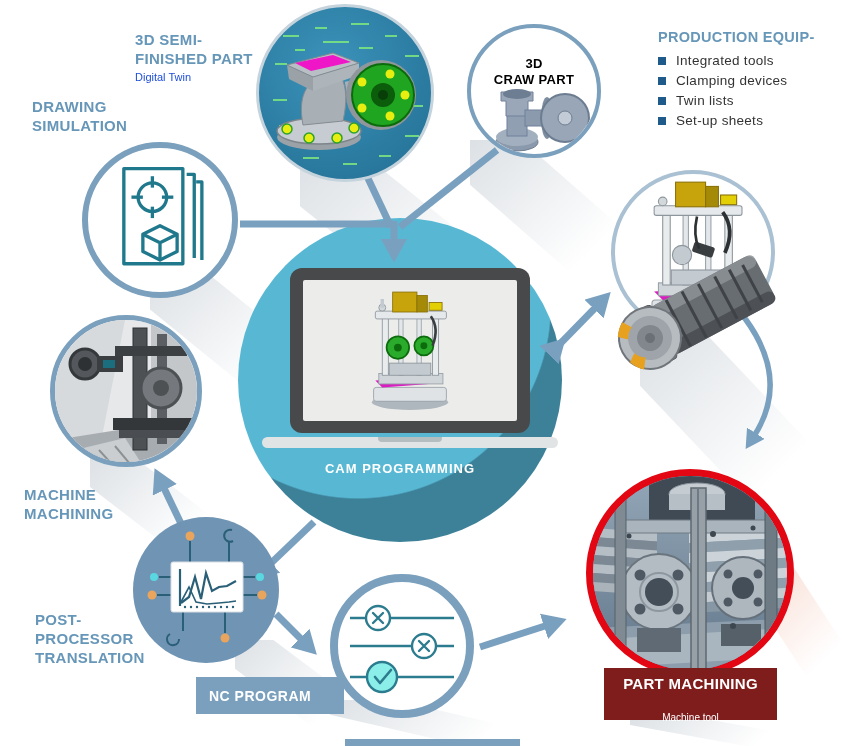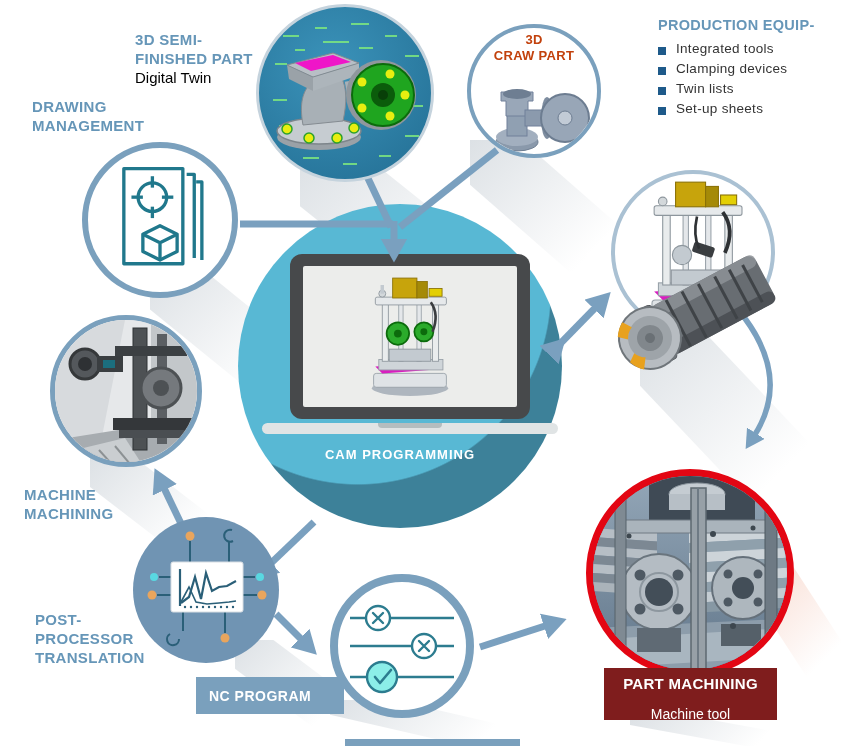--- a/index.html
+++ b/index.html
@@ -1,54 +1,54 @@
 <!DOCTYPE html>
 <html><head>
 <meta charset="utf-8">
 <style>
   html,body{margin:0;padding:0;background:#fff;}
   #stage{position:relative;width:843px;height:746px;overflow:hidden;background:#fff;
          font-family:"Liberation Sans",sans-serif;}
   
   .cat-label{position:absolute;font-weight:bold;color:#6696b8;font-size:15px;line-height:19px;letter-spacing:.3px;}
-  .sub-dark{font-weight:normal;color:#000000;font-size:15px;letter-spacing:0;}
-  .bullet-row{display:flex;align-items:center;margin-bottom:5px;}
+  .sub-dark{font-weight:normal;color:#1d4ed8;font-size:11px;letter-spacing:0;}
+  .bullet-row{display:flex;align-items:flex-start;margin-bottom:5px;}
   .bullet-sq{width:8px;height:8px;background:#1e5a8a;margin:4px 10px 0 0;flex:none;}
   .bullet-txt{font-size:13.5px;color:#333;font-weight:normal;line-height:15px;}
   
   .circle{position:absolute;border-radius:50%;box-sizing:border-box;}
   #circle-drawing{left:82px;top:142px;width:156px;height:156px;border:6px solid #7aa0bd;background:#fff;z-index:3;}
   #circle-semi{left:256px;top:4px;width:178px;height:178px;border:3px solid #c5d3dd;
                background:radial-gradient(circle at 42% 35%,#3b93ba,#226d92);overflow:hidden;z-index:3;}
   #circle-craw{left:467px;top:24px;width:134px;height:134px;border:4px solid #7aa0bd;background:#fff;overflow:hidden;z-index:3;}
-  #craw-title{position:absolute;top:4px;left:0;right:0;text-align:center;font-weight:bold;
-              font-size:13px;line-height:16px;color:#c2410c;letter-spacing:.3px;}
+  #craw-title{position:absolute;top:28px;left:0;right:0;text-align:center;font-weight:bold;
+              font-size:13px;line-height:16px;color:#000000;letter-spacing:.3px;}
   #circle-fixture{left:611px;top:170px;width:164px;height:164px;border:4px solid #aac1d3;background:#fff;overflow:hidden;z-index:2;}
-  #circle-central{left:238px;top:204px;width:324px;height:324px;z-index:1;
+  #circle-central{left:238px;top:218px;width:324px;height:324px;z-index:1;
     background:radial-gradient(circle at 37% 27%,#58b8d4 61.5%,#3d8199 62%);}
   #circle-machine{left:50px;top:315px;width:152px;height:152px;border:5px solid #7aa0bd;background:#dfe2e4;overflow:hidden;z-index:3;}
   #circle-post{left:133px;top:517px;width:146px;height:146px;background:#7094b3;z-index:3;}
   #circle-nc{left:330px;top:574px;width:144px;height:144px;border:8px solid #7aa0bd;background:#fff;z-index:4;}
   #circle-part{left:586px;top:469px;width:208px;height:208px;border:7px solid #e30613;background:#7d93a5;overflow:hidden;z-index:3;}
   
   #laptop-frame{position:absolute;left:52px;top:50px;width:240px;height:165px;background:#47494b;border-radius:12px;}
   #laptop-screen{position:absolute;left:13px;top:12px;right:13px;bottom:12px;background:#ecedeb;border-radius:2px;
                  display:flex;align-items:center;justify-content:center;}
   #laptop-base{position:absolute;left:24px;top:219px;width:296px;height:11px;background:#e0e4e5;border-radius:6px;}
   #laptop-notch{position:absolute;left:50%;top:0;transform:translateX(-50%);width:64px;height:5px;background:#b4bdbf;border-radius:0 0 4px 4px;}
   #cam-label{position:absolute;left:0;right:0;top:243px;text-align:center;color:#fff;font-weight:bold;
              font-size:13px;letter-spacing:1px;}
   
   #nc-label{position:absolute;left:196px;top:677px;width:148px;height:37px;background:#7aa0bd;z-index:3;
             display:flex;align-items:center;padding-left:13px;box-sizing:border-box;
             color:#fff;font-weight:bold;font-size:14px;letter-spacing:.5px;}
   #part-label{position:absolute;left:604px;top:668px;width:173px;height:52px;background:#7f1d1d;z-index:4;
               text-align:center;color:#fff;box-sizing:border-box;padding-top:7px;}
   #part-label .t1{font-weight:bold;font-size:15px;letter-spacing:.3px;}
-  #part-label .t2{font-size:14px;margin-top:14px;}
+  #part-label .t2{font-size:10px;margin-top:20px;}
   #bottom-strip{position:absolute;left:345px;top:739px;width:175px;height:7px;background:#7aa0bd;z-index:2;}
   
   #arrows{position:absolute;left:0;top:0;z-index:2;pointer-events:none;}
   .beam{position:absolute;z-index:0;background:linear-gradient(135deg,rgba(186,195,203,.5) 0%,rgba(186,195,203,0) 78%);
         clip-path:polygon(0% 0%,32% 0%,100% 68%,100% 100%,68% 100%,0% 32%);}
   .beam.peach{background:linear-gradient(135deg,rgba(240,175,152,.5) 0%,rgba(240,175,152,0) 80%);}
   #roller{position:absolute;left:596px;top:250px;width:190px;height:140px;z-index:3;pointer-events:none;}
   svg{display:block;}
 </style>
 </head>
@@ -67,24 +67,24 @@
   <div class="beam peach" style="left:752px;top:548px;width:91px;height:140px;"></div>
 
   <div class="cat-label" style="left:135px;top:30px;">
     <div>3D SEMI-</div>
     <div>FINISHED PART</div>
     <div class="sub-dark">Digital Twin</div>
   </div>
 
   <div class="cat-label" style="left:32px;top:97px;">
     <div>DRAWING</div>
-    <div>MANAGEMENT</div>
-  </div>
-
-  <div class="cat-label" style="left:658px;top:16px;font-size:14.5px;">
+    <div>SIMULATION</div>
+  </div>
+
+  <div class="cat-label" style="left:658px;top:28px;font-size:14.5px;">
     <div>PRODUCTION EQUIP-</div>
     <div style="margin-top:6px;">
       <div class="bullet-row">
         <span class="bullet-sq"></span>
         <span class="bullet-txt">Integrated tools</span>
       </div>
       <div class="bullet-row">
         <span class="bullet-sq"></span>
         <span class="bullet-txt">Clamping devices</span>
       </div>

